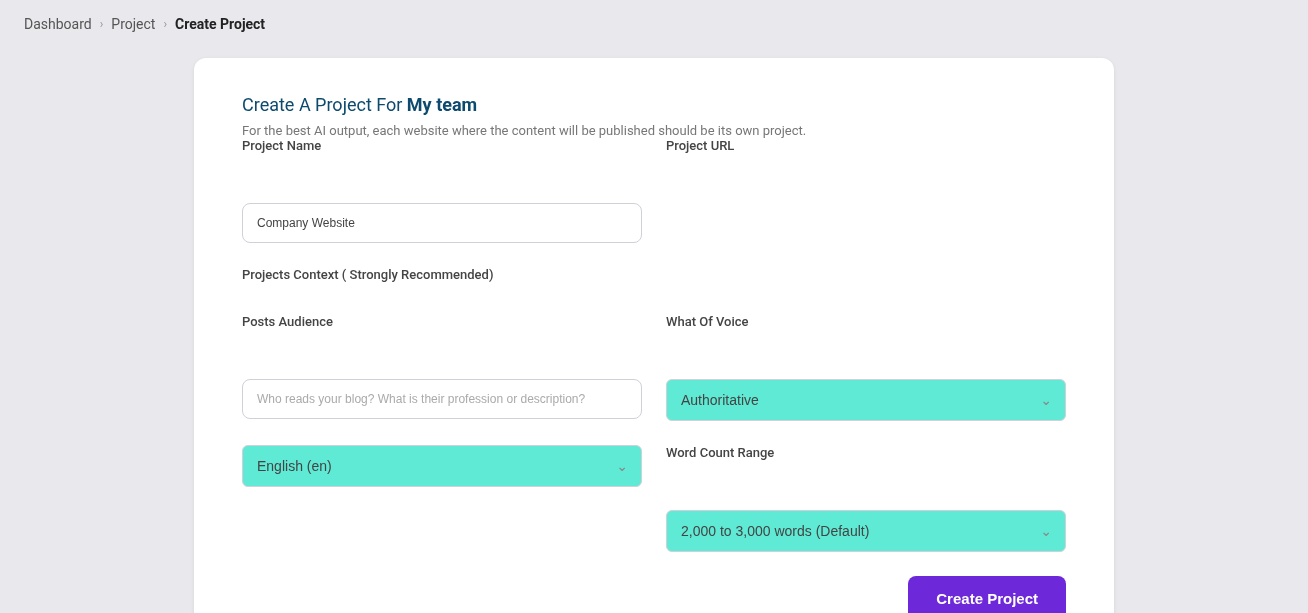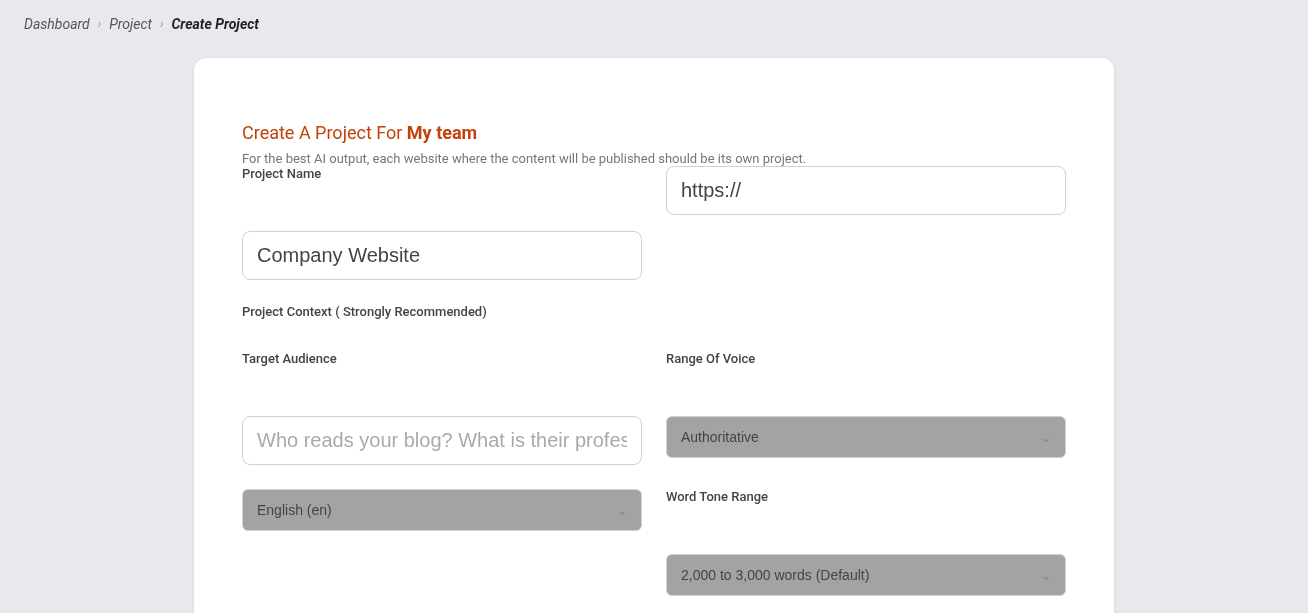--- a/index.html
+++ b/index.html
@@ -13,21 +13,20 @@
       min-height: 613px;
       width: 1308px;
     }
     .breadcrumb {
       padding: 16px 24px;
       display: flex;
       align-items: center;
       gap: 8px;
       font-size: 14px;
       color: #555;
-      font-style: italic;
     }
     .breadcrumb-separator {
       color: #999;
       font-size: 12px;
     }
     .breadcrumb-current {
       font-weight: 700;
       color: #222;
     }
     .main-content {
@@ -38,24 +37,23 @@
     .card {
       background: #ffffff;
       border-radius: 12px;
       padding: 36px 48px 40px;
       width: 100%;
       max-width: 920px;
       box-shadow: 0 1px 4px rgba(0,0,0,0.08);
     }
     .card-title {
       font-size: 18px;
-      color: #c2410c;
+      color: #0c4a6e;
       margin-bottom: 8px;
       font-weight: 400;
-      margin-top: 28px;
     }
     .card-title strong {
       font-weight: 700;
     }
     .card-subtitle {
       font-size: 13px;
       color: #777;
     }
     .form-row {
       display: flex;
@@ -71,36 +69,36 @@
     .form-label {
       font-size: 13px;
       color: #444;
       margin-bottom: 8px;
       font-weight: 500;
     }
     .form-input {
       border: 1.5px solid #d0d0d8;
       border-radius: 8px;
       padding: 12px 14px;
-      font-size: 20px;
+      font-size: 12px;
       color: #444;
       background: #fff;
       outline: none;
       transition: border-color 0.2s;
     }
     .form-input::placeholder {
       color: #aaa;
     }
     .form-select {
       border: 1.5px solid #d0d0d8;
       border-radius: 6px;
       padding: 12px 14px;
       font-size: 14px;
       color: #444;
-      background: #a3a3a3;
+      background: #5eead4;
       outline: none;
       appearance: none;
       -webkit-appearance: none;
       cursor: pointer;
       width: 100%;
       transition: border-color 0.2s;
     }
     .select-wrapper {
       position: relative;
     }
@@ -148,37 +146,37 @@
       <span>Create A Project For </span><strong>My team</strong>
     </div>
     <div class="card-subtitle">For the best AI output, each website where the content will be published should be its own project.</div>
 
     <div class="form-row">
       <div class="form-group">
         <label class="form-label">Project Name</label>
         <input class="form-input" type="text" value="Company Website" placeholder="Company or Website Name" style="">
       </div>
       <div class="form-group">
-        <input class="form-input" type="text" value="https://" placeholder="https://" style="">
-      </div>
-    </div>
-
-    <div class="form-row">
-      <div class="form-group">
-        <label class="form-label">Project Context ( Strongly Recommended)</label>
-      </div>
-    </div>
-
-    <div class="form-row">
-      <div class="form-group">
-        <label class="form-label">Target Audience</label>
+        <label class="form-label">Project URL</label>
+      </div>
+    </div>
+
+    <div class="form-row">
+      <div class="form-group">
+        <label class="form-label">Projects Context ( Strongly Recommended)</label>
+      </div>
+    </div>
+
+    <div class="form-row">
+      <div class="form-group">
+        <label class="form-label">Posts Audience</label>
         <input class="form-input" type="text" value="" placeholder="Who reads your blog? What is their profession or description?" style="">
       </div>
       <div class="form-group">
-        <label class="form-label">Range Of Voice</label>
+        <label class="form-label">What Of Voice</label>
         <div class="select-wrapper">
           <select class="form-select">
             <option>Authoritative</option>
             <option>Casual</option>
             <option>Professional</option>
             <option>Friendly</option>
             <option>Formal</option>
           </select>
           <span class="select-arrow">⌄</span>
         </div>
@@ -192,21 +190,21 @@
             <option>English (en)</option>
             <option>Spanish (es)</option>
             <option>French (fr)</option>
             <option>German (de)</option>
             <option>Italian (it)</option>
           </select>
           <span class="select-arrow">⌄</span>
         </div>
       </div>
       <div class="form-group">
-        <label class="form-label">Word Tone Range</label>
+        <label class="form-label">Word Count Range</label>
         <div class="select-wrapper">
           <select class="form-select">
             <option>2,000 to 3,000 words (Default)</option>
             <option>1,000 to 2,000 words</option>
             <option>3,000 to 5,000 words</option>
             <option>500 to 1,000 words</option>
           </select>
           <span class="select-arrow">⌄</span>
         </div>
       </div>

